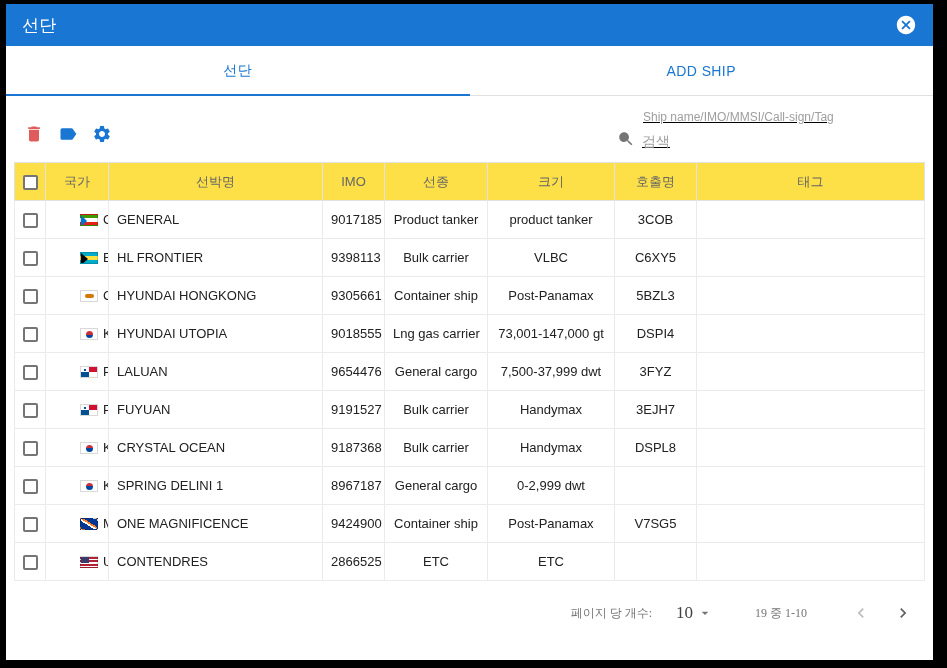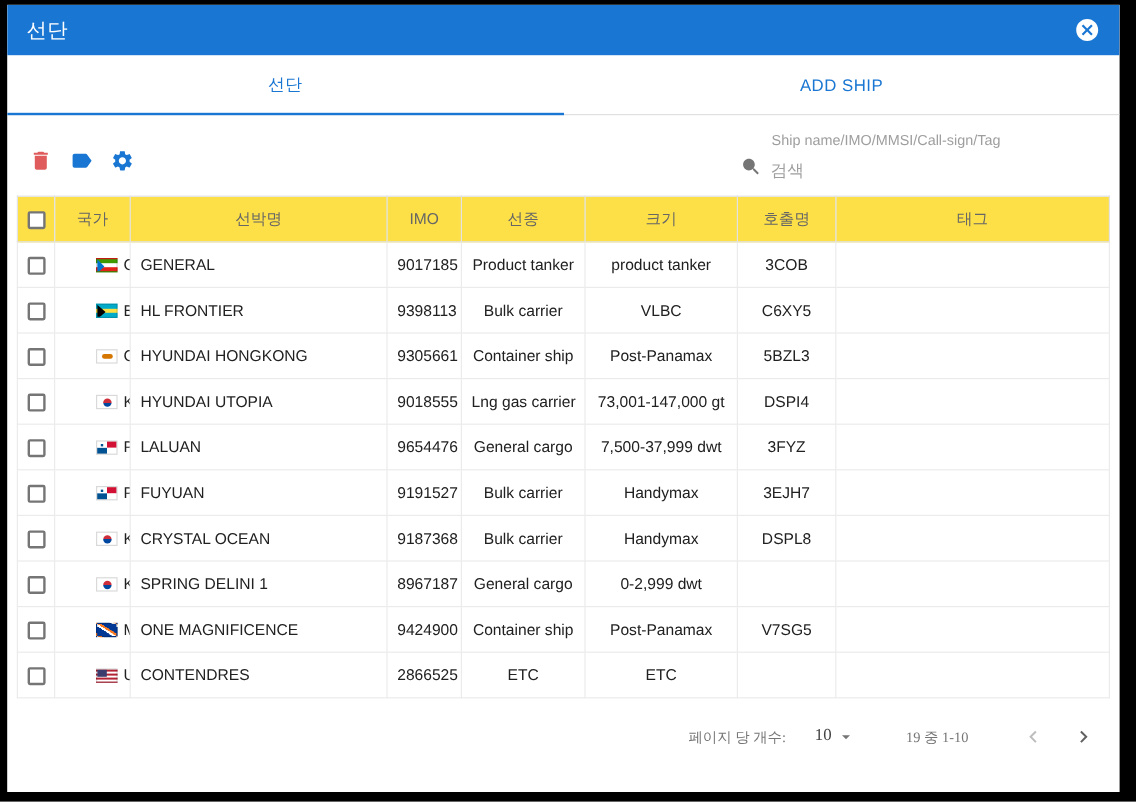--- a/index.html
+++ b/index.html
@@ -45,21 +45,21 @@
     height: 2px; background: #1976d2;
   }
   
   .toolbar-row {
     display: flex; justify-content: space-between; align-items: flex-start;
     padding: 12px 16px 10px 18px;
     flex: 0 0 auto;
   }
   .tools { display: flex; gap: 14px; padding-top: 16px; }
   .tool-btn { width: 20px; height: 20px; cursor: pointer; display: inline-flex; }
-  .search-box { width: 300px; }
+  .search-box { width: 300px; text-decoration: underline; }
   .search-label { color: #9e9e9e; font-size: 12px; margin: 2px 0 6px 26px; }
   .search-field { display: flex; align-items: center; gap: 5px; }
   .search-field input {
     border: none; outline: none; font-size: 14px; color: #424242;
     width: 230px; font-family: "Liberation Sans", sans-serif;
   }
   .search-field input::placeholder { color: #9e9e9e; }
   
   .table-wrap { padding: 0 8px; flex: 0 0 auto; }
   table { width: 100%; border-collapse: collapse; font-size: 13px; color: #212121; table-layout: fixed; }
@@ -110,21 +110,21 @@
   .flag-pa::before { content:""; position:absolute; left:3px; top:2px; width:2px; height:2px; background:#005293; }
   .flag-mh { background: linear-gradient(to top right,#003893 0 40%,#fff 40% 50%,#ff791e 50% 60%,#003893 60% 100%); }
   .flag-us { background: repeating-linear-gradient(180deg,#b22234 0 1.7px,#fff 1.7px 3.4px); }
   .flag-us::before { content:""; position:absolute; left:0; top:0; width:8px; height:6px; background:#3c3b6e; }
   
   .pagination {
     display: flex; justify-content: flex-end; align-items: center;
     gap: 42px; padding: 20px 18px 0 0; color: #757575; font-size: 12px; font-family: Liberation Serif, serif;
   }
   .per-page { display: flex; align-items: center; gap: 24px; }
-  .per-page-select { display: flex; align-items: center; gap: 4px; cursor: pointer; color: #424242; font-size: 14px; }
+  .per-page-select { display: flex; align-items: center; gap: 4px; cursor: pointer; color: #424242; font-size: 17px; }
   .pager-arrows { display: flex; align-items: center; gap: 18px; }
   .pager-btn { width: 24px; height: 24px; display: flex; align-items: center; justify-content: center; cursor: pointer; }
 </style>
 </head>
 <body>
 
 <div class="dialog">
 
   <div class="dialog-header">
     <span class="dialog-title">선단</span>

